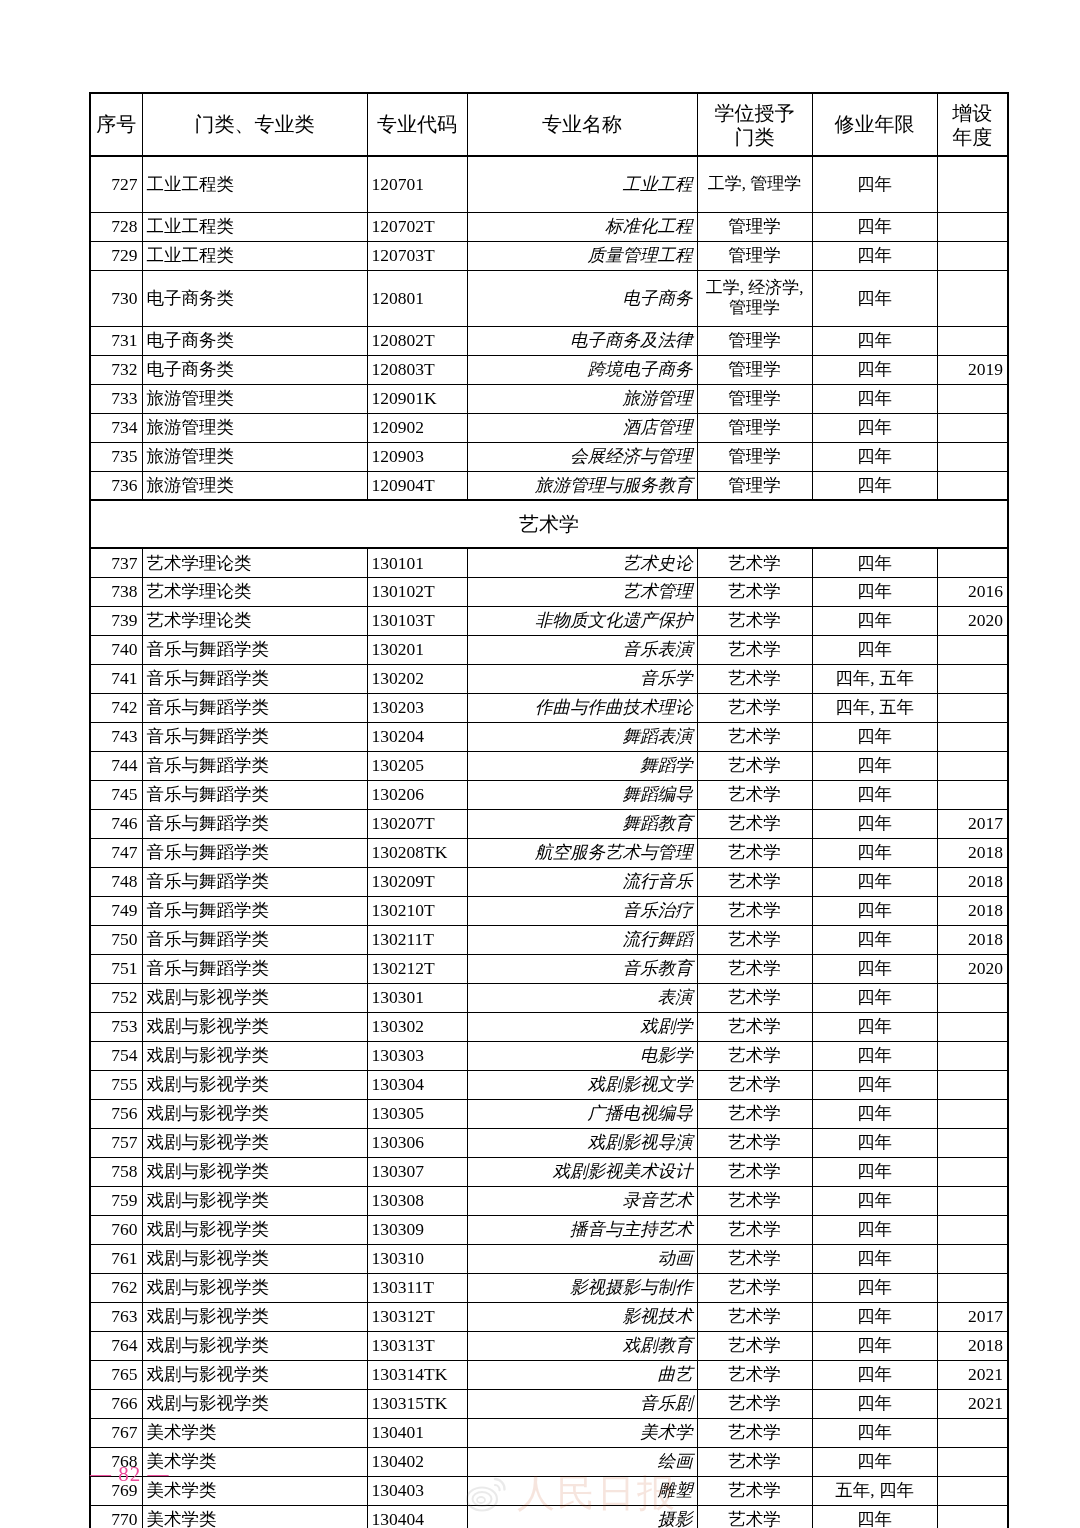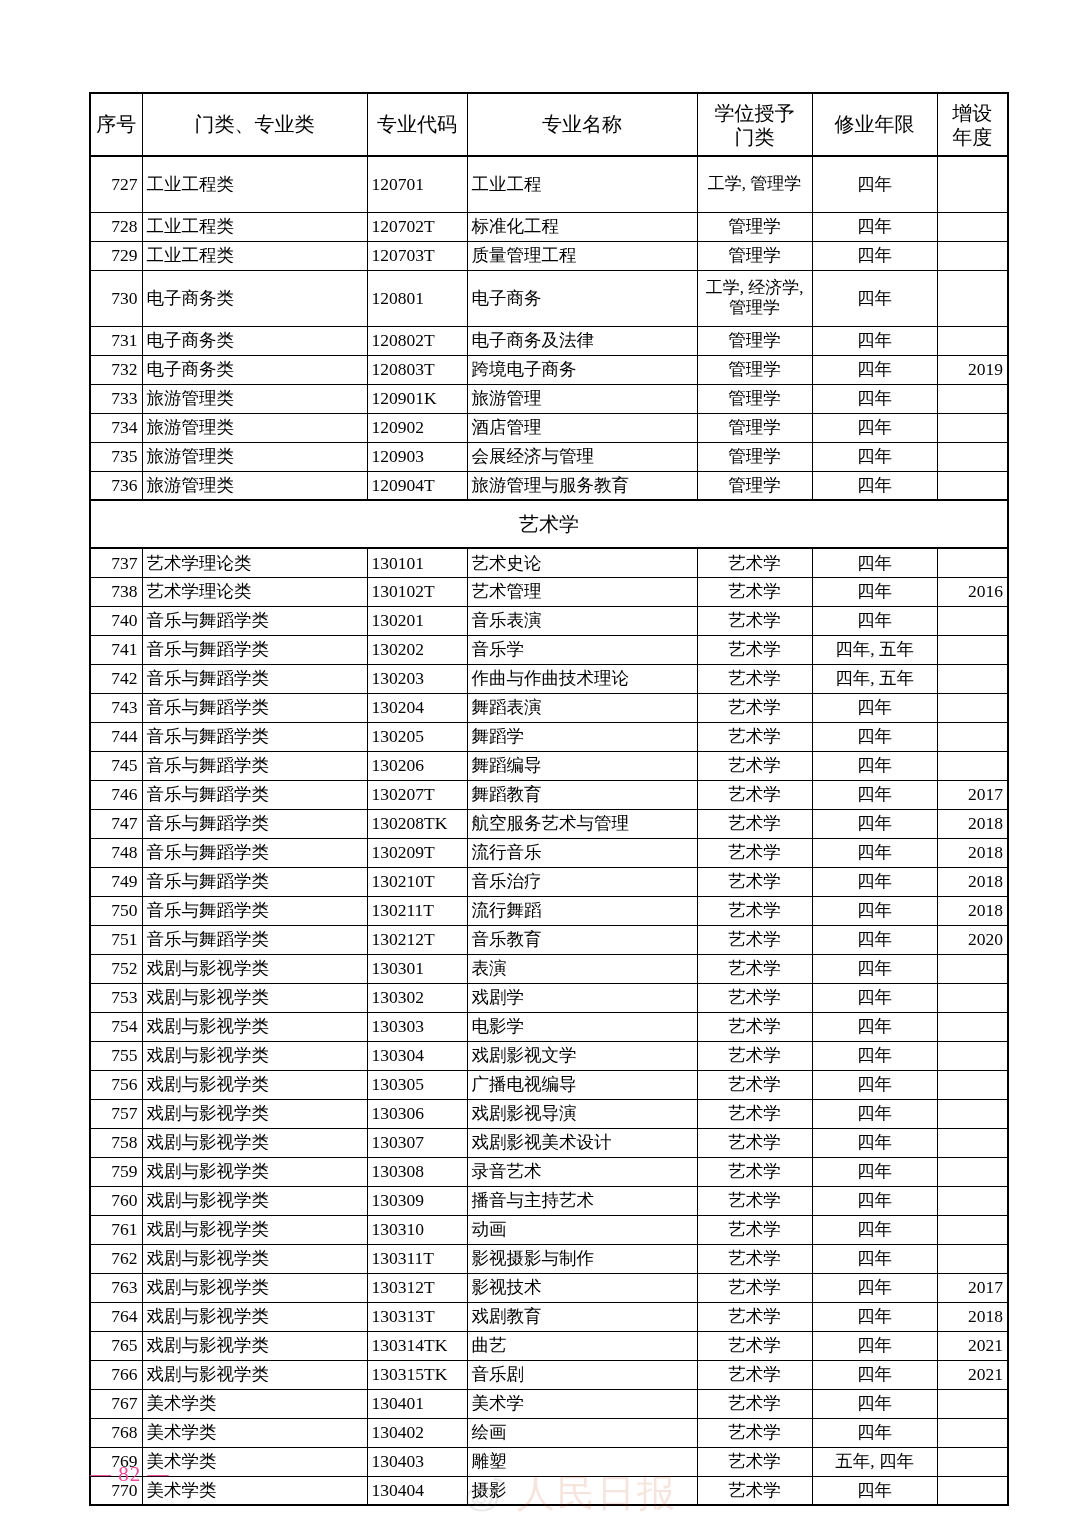--- a/index.html
+++ b/index.html
@@ -66,21 +66,21 @@
     font-size: 20px;
     border-bottom: 2px solid #000;
     line-height: 1.18;
   }
   tr.head td.two-line { line-height: 1.2; }
 
   
   td.no      { text-align: right; font-size: 18px; font-family: "Liberation Serif", serif; }
   td.cat     { text-align: left; padding-left: 6px; }
   td.code    { text-align: left; padding-left: 6px; font-family: "Liberation Serif", serif; font-size: 18px; }
-  td.name    { text-align: left; padding-left: 6px; }
+  td.name    { text-align: right; padding-left: 6px; font-style: italic; }
   td.degree  { text-align: center; }
   td.years   { text-align: center; }
   td.added   { text-align: right; font-family: "Liberation Serif", serif; font-size: 18px; }
 
   tr.tall td { height: 56px; }
   tr.tall td.degree { white-space: normal; line-height: 1.2; font-size: 17px; margin-left: 17px; }
 
   
   tr.section td {
     height: 48px;
@@ -258,20 +258,29 @@
           <tr class="data">
             <td class="no">738</td>
             <td class="cat">艺术学理论类</td>
             <td class="code">130102T</td>
             <td class="name">艺术管理</td>
             <td class="degree">艺术学</td>
             <td class="years">四年</td>
             <td class="added">2016</td>
           </tr>
           <tr class="data">
+            <td class="no">739</td>
+            <td class="cat">艺术学理论类</td>
+            <td class="code">130103T</td>
+            <td class="name">非物质文化遗产保护</td>
+            <td class="degree">艺术学</td>
+            <td class="years">四年</td>
+            <td class="added">2020</td>
+          </tr>
+          <tr class="data">
             <td class="no">740</td>
             <td class="cat">音乐与舞蹈学类</td>
             <td class="code">130201</td>
             <td class="name">音乐表演</td>
             <td class="degree">艺术学</td>
             <td class="years">四年</td>
             <td class="added"></td>
           </tr>
           <tr class="data">
             <td class="no">741</td>

